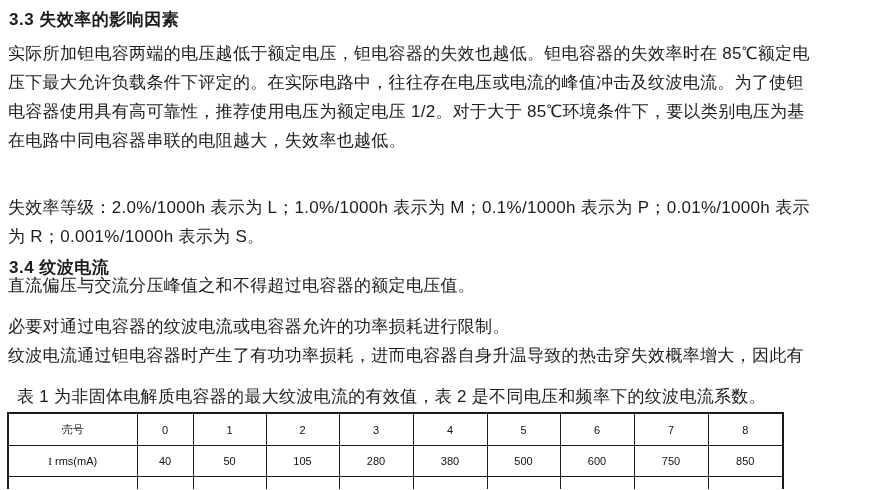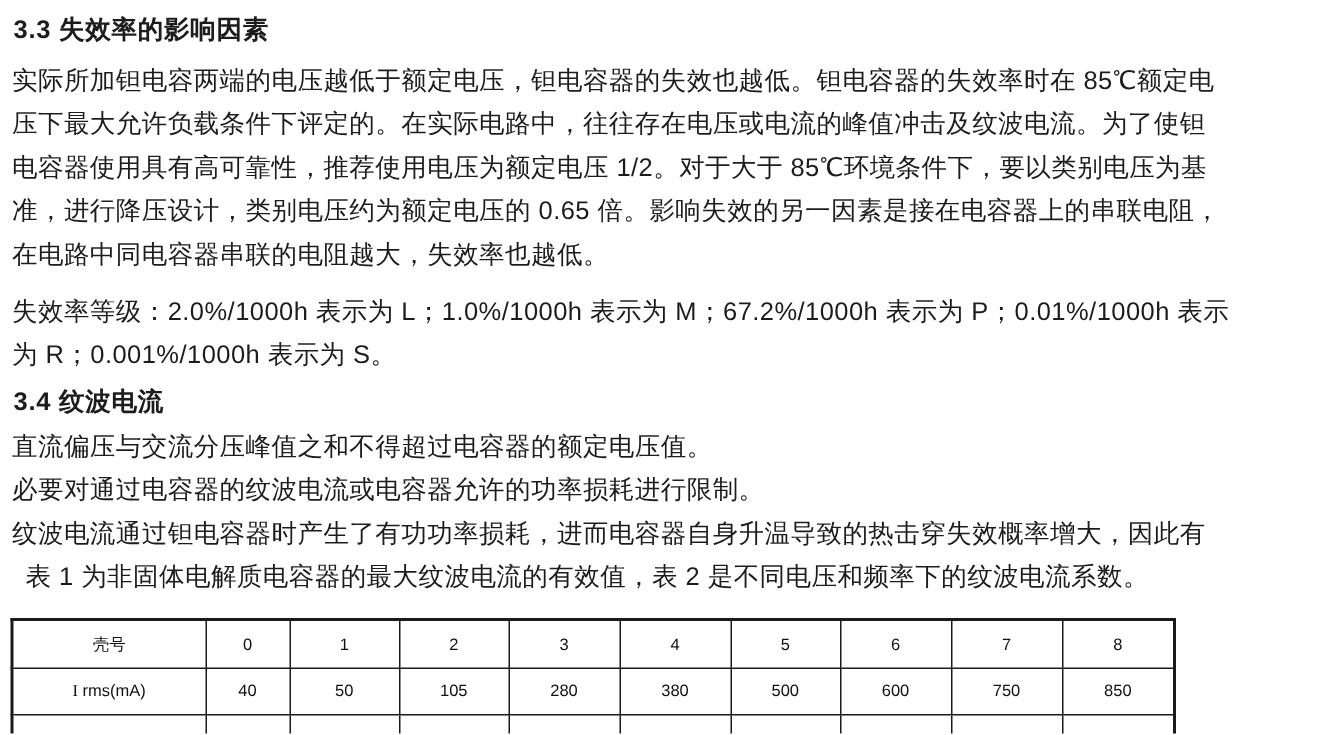--- a/index.html
+++ b/index.html
@@ -64,41 +64,40 @@
 <body>
 
 <div id="doc">
 
   <div class="heading" style="top: 9px;">3.3 失效率的影响因素</div>
 
   <div class="para" style="top: 39px;">
     <div class="line">实际所加钽电容两端的电压越低于额定电压，钽电容器的失效也越低。钽电容器的失效率时在 85℃额定电</div>
     <div class="line">压下最大允许负载条件下评定的。在实际电路中，往往存在电压或电流的峰值冲击及纹波电流。为了使钽</div>
     <div class="line">电容器使用具有高可靠性，推荐使用电压为额定电压 1/2。对于大于 85℃环境条件下，要以类别电压为基</div>
-    <div class="line">准，进行降压设计，类别电压约为额定电压的 0.65 倍。影响失效的另一因素是接在电容器上的串联电阻，</div>
     <div class="line">在电路中同电容器串联的电阻越大，失效率也越低。</div>
   </div>
 
   <div class="para" style="top: 193px;">
-    <div class="line">失效率等级：2.0%/1000h 表示为 L；1.0%/1000h 表示为 M；67.2%/1000h 表示为 P；0.01%/1000h 表示</div>
+    <div class="line">失效率等级：2.0%/1000h 表示为 L；1.0%/1000h 表示为 M；0.1%/1000h 表示为 P；0.01%/1000h 表示</div>
     <div class="line">为 R；0.001%/1000h 表示为 S。</div>
   </div>
 
   <div class="heading" style="top: 257px;">3.4 纹波电流</div>
 
-  <div class="para" style="top: 283px;">
+  <div class="para" style="top: 271px;">
     <div class="line">直流偏压与交流分压峰值之和不得超过电容器的额定电压值。</div>
   </div>
 
   <div class="para" style="top: 312px;">
     <div class="line">必要对通过电容器的纹波电流或电容器允许的功率损耗进行限制。</div>
     <div class="line">纹波电流通过钽电容器时产生了有功功率损耗，进而电容器自身升温导致的热击穿失效概率增大，因此有</div>
   </div>
 
-  <div class="para" style="top: 370px;">
+  <div class="para" style="top: 382px;">
     <div class="line indent">表 1 为非固体电解质电容器的最大纹波电流的有效值，表 2 是不同电压和频率下的纹波电流系数。</div>
   </div>
 
   <table class="ripple">
     <colgroup>
       <col style="width:129px">
         <col style="width:56px">
         <col style="width:73px">
       <col style="width:73px">
         <col style="width:74px">

